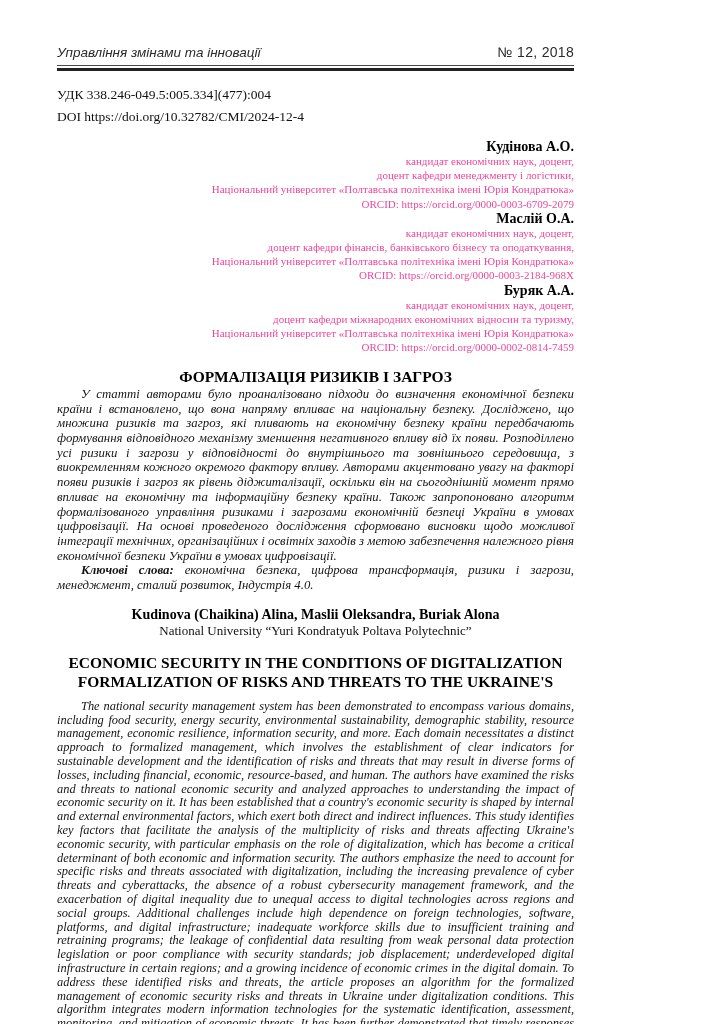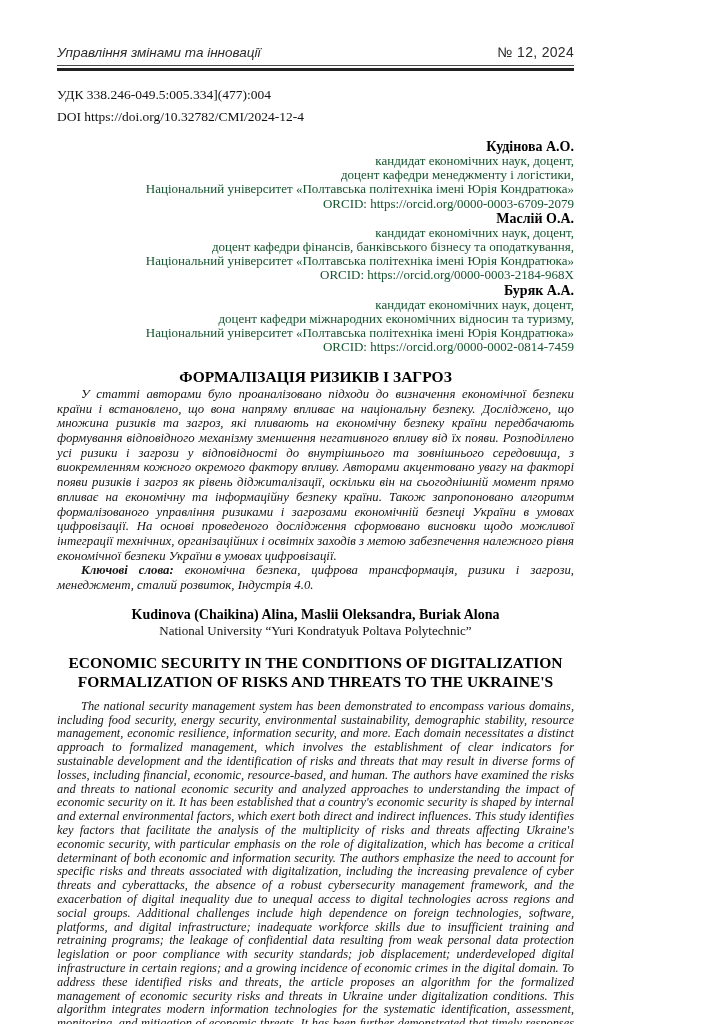--- a/index.html
+++ b/index.html
@@ -24,21 +24,21 @@
   }
   .journal-title { font-style: italic; font-size: 13.5px; color: #2b2b2b; }
   .issue-number { font-size: 14px; color: #2b2b2b; letter-spacing: 0.3px; }
   .header-rule-thin { height: 1px; background: #4a4a4a; }
   .header-rule-thick { height: 3px; background: #222; margin-top: 2px; }
   
   .meta-block { margin-top: 13px; font-size: 13.5px; line-height: 22px; color: #111; }
   
   .authors-ua { margin-top: 11px; text-align: right; }
   .author-name { font-weight: bold; font-size: 14px; line-height: 15px; color: #000; }
-  .author-line { font-size: 13px; line-height: 14.2px; color: #14532d; }
+  .author-line { font-size: 11px; line-height: 14.2px; color: #ec4899; }
   
   .article-title {
     margin-top: 13px; text-align: center;
     font-weight: bold; font-size: 15.5px; line-height: 19.5px; color: #000;
   }
   
   .abstract { font-style: italic; text-align: justify; color: #151515; }
   .abstract-ua { font-size: 12.8px; line-height: 14.7px; }
   .abstract-en { font-size: 12.4px; line-height: 13.8px; margin-top: 8px; }
   .abstract p { text-indent: 24px; }
@@ -50,21 +50,21 @@
   .title-en { margin-top: 15px; }
 </style>
 </head>
 <body>
 
 <div class="page">
 
   <div>
     <div class="journal-header">
       <span class="journal-title">Управління змінами та інновації</span>
-      <span class="issue-number">№ 12, 2024</span>
+      <span class="issue-number">№ 12, 2018</span>
     </div>
     <div class="header-rule-thin"></div>
     <div class="header-rule-thick"></div>
   </div>
 
   <div class="meta-block">
     <div>УДК 338.246-049.5:005.334](477):004</div>
     <div>DOI https://doi.org/10.32782/CMI/2024-12-4</div>
   </div>
 

